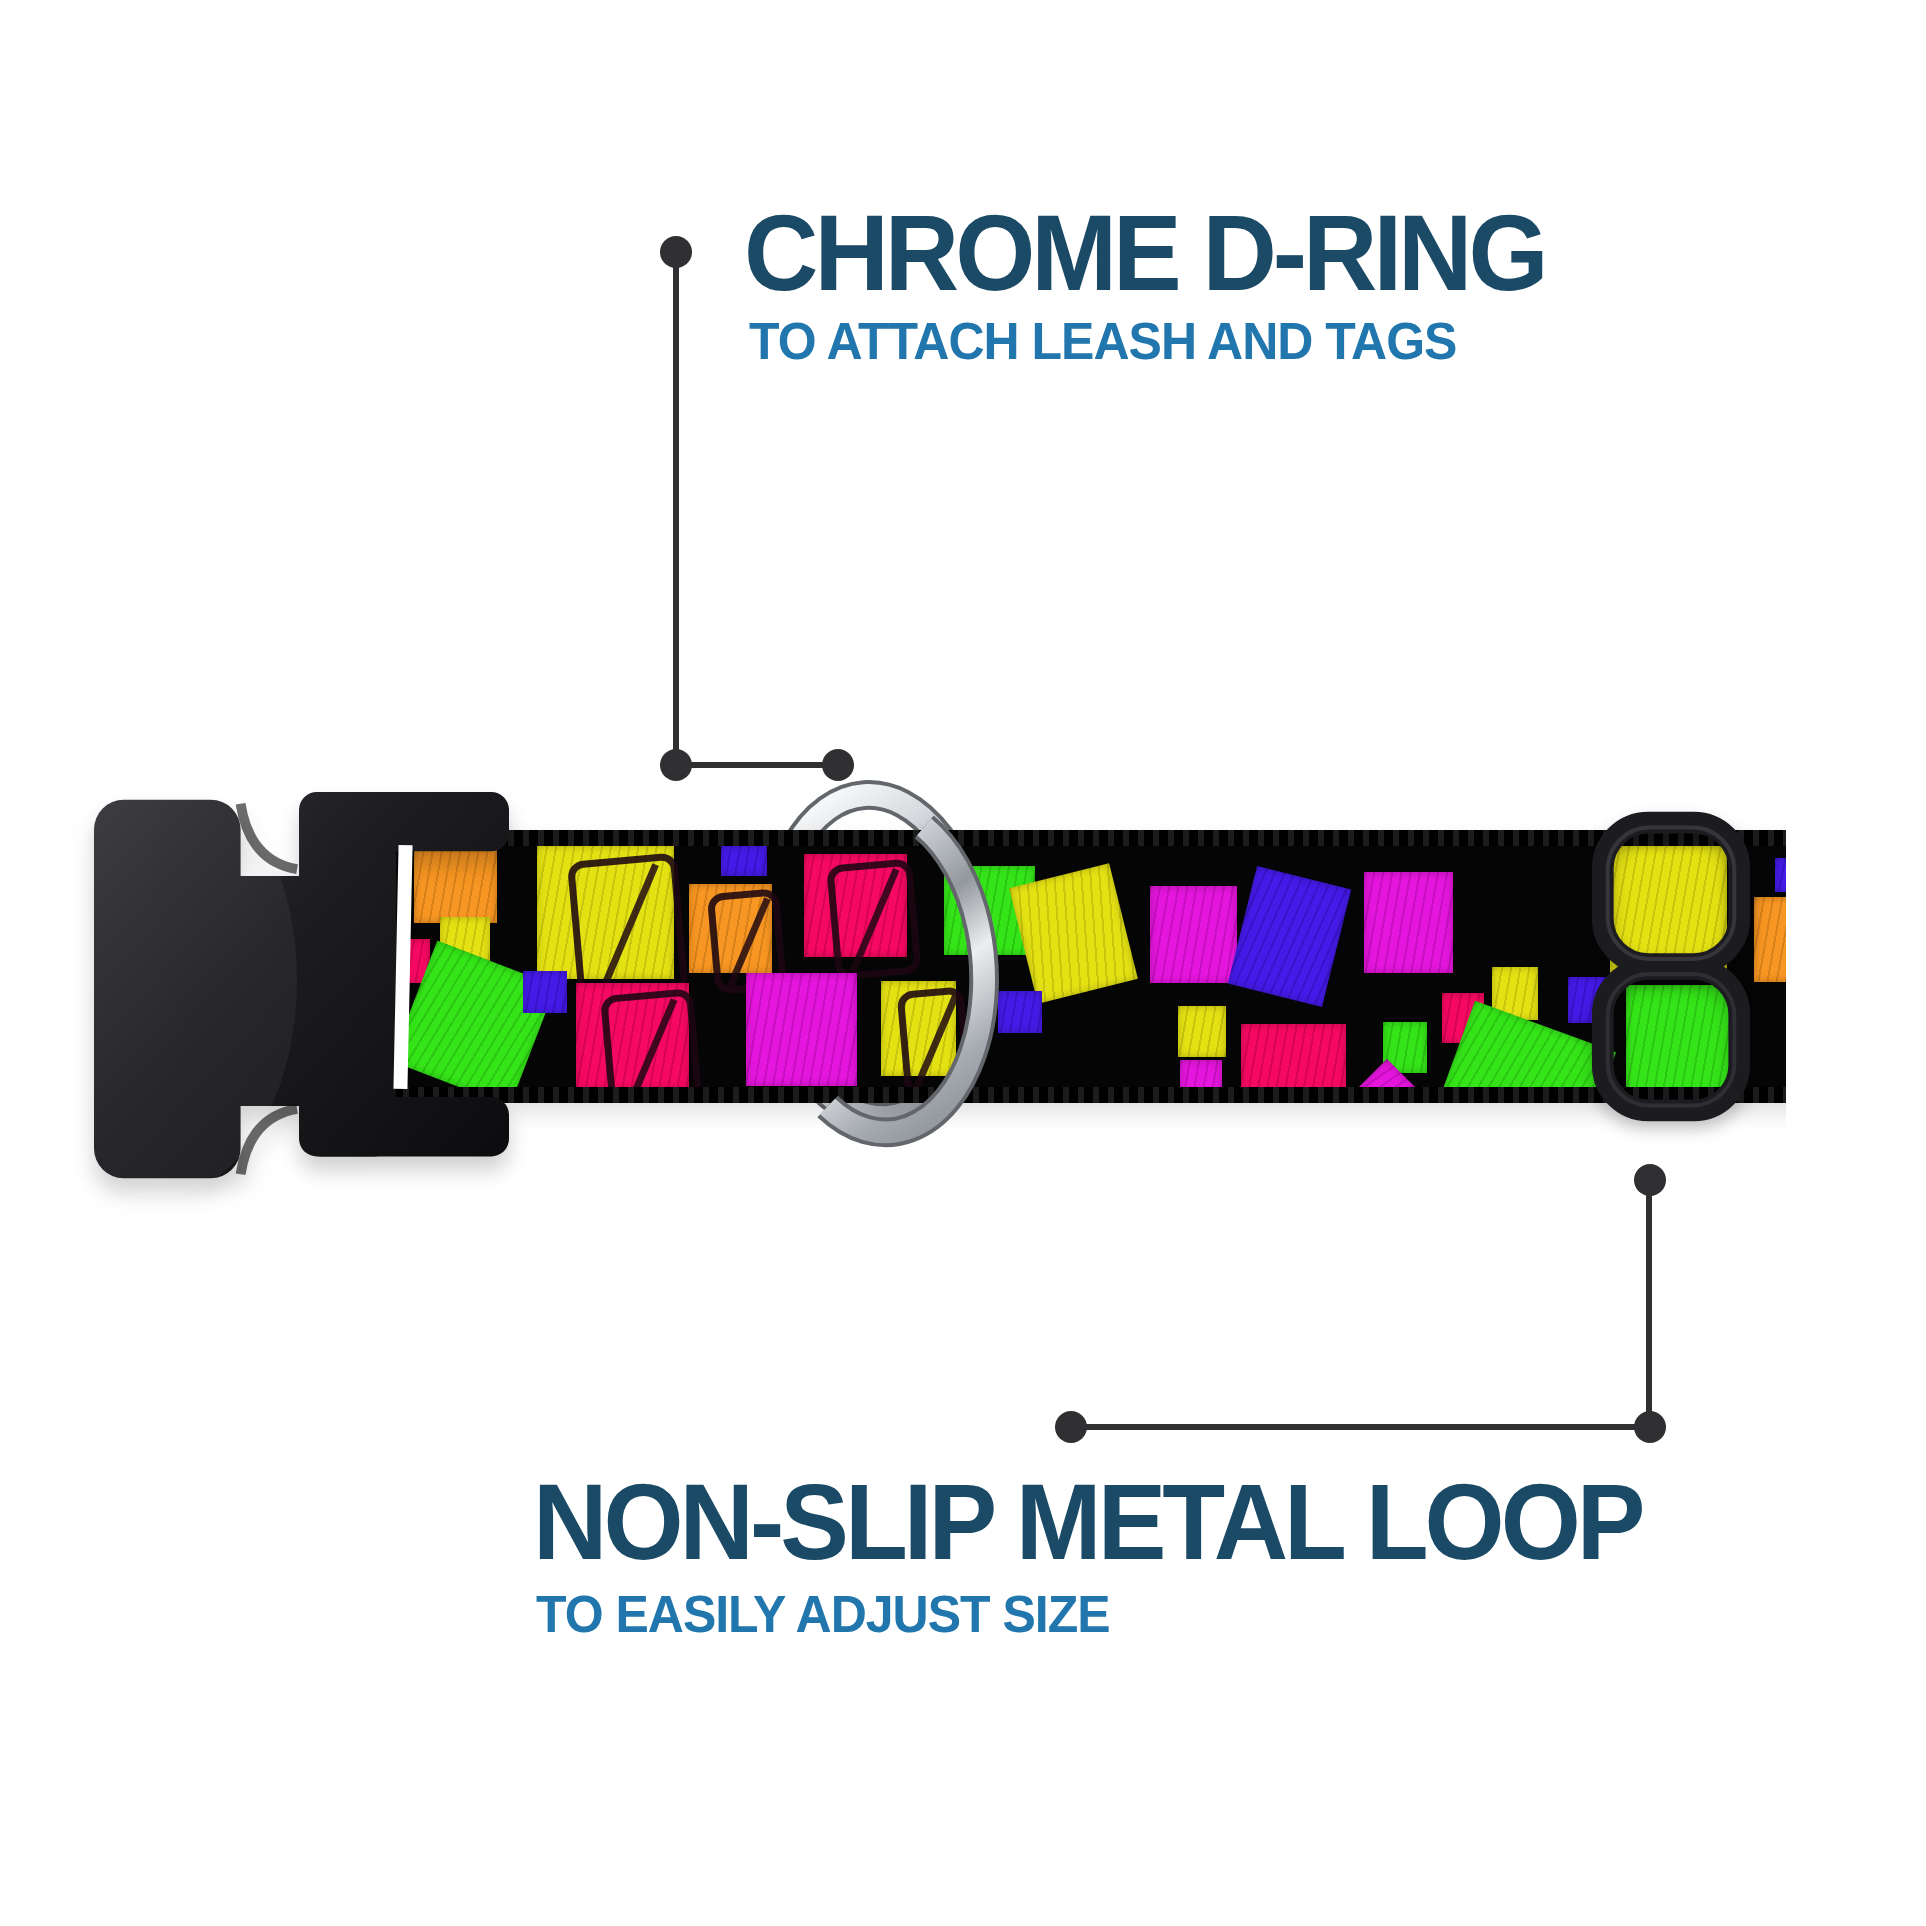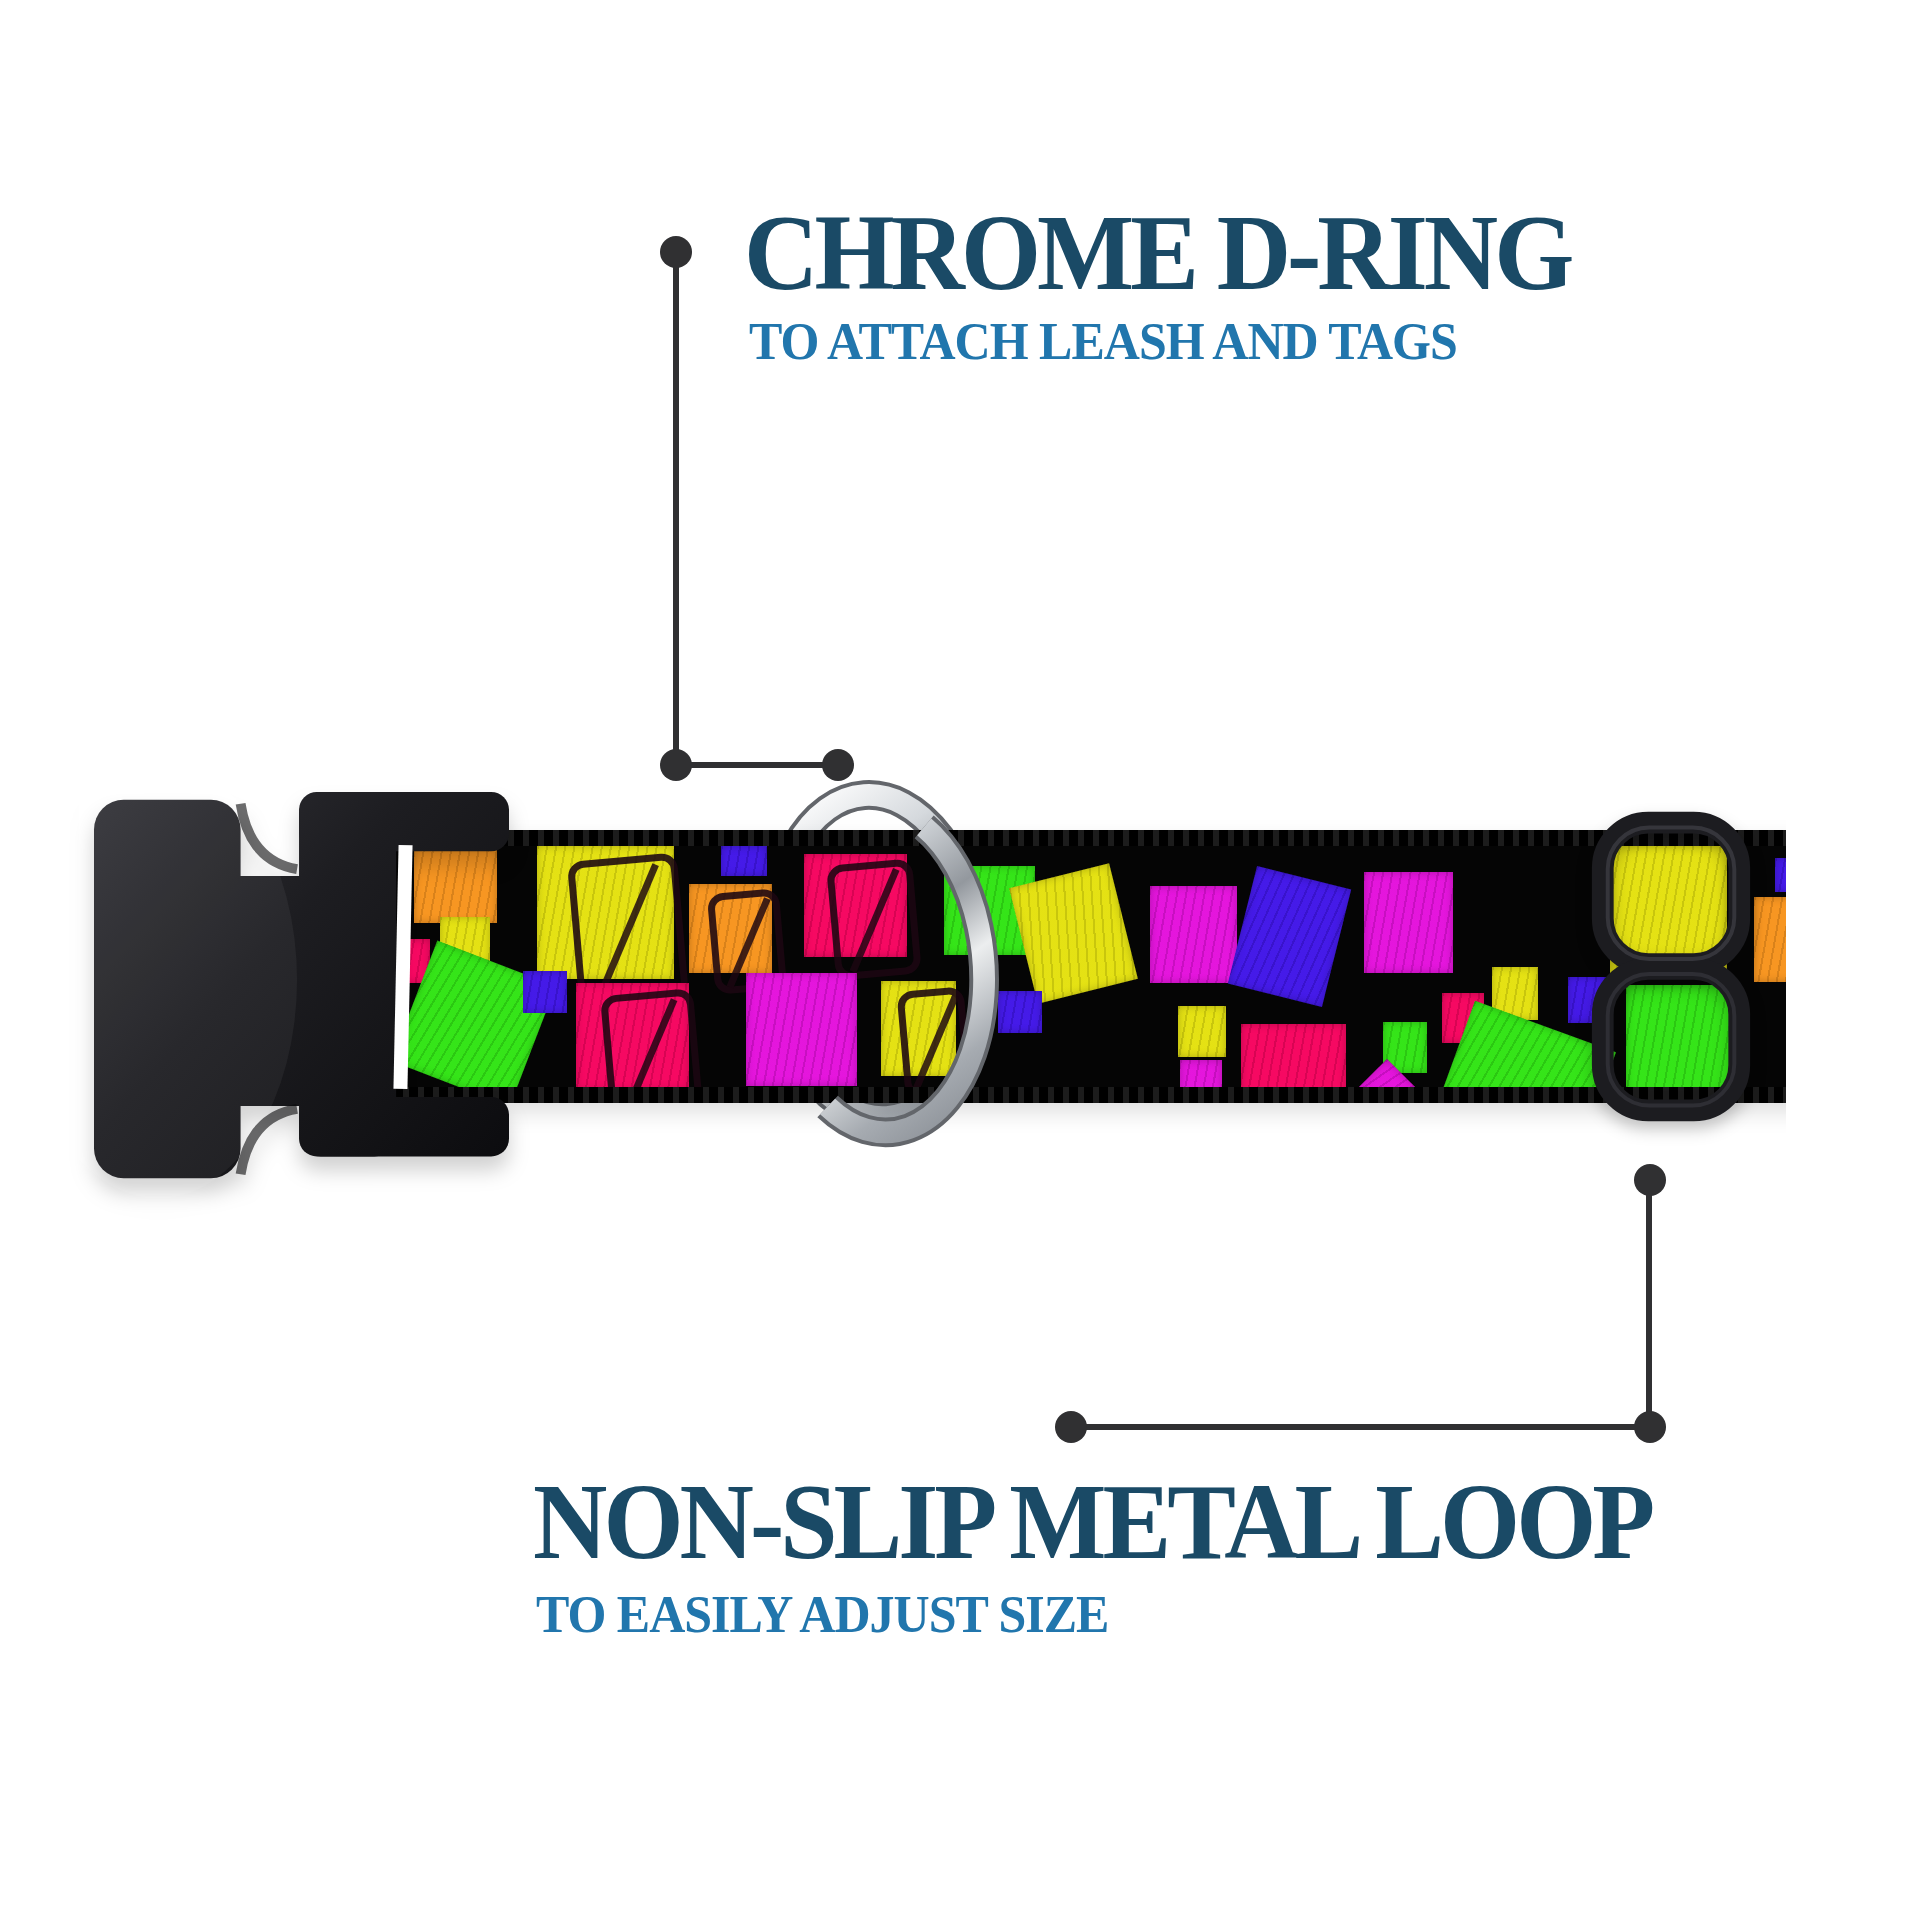--- a/index.html
+++ b/index.html
@@ -1,18 +1,18 @@
 <!DOCTYPE html>
 <html><head>
 <meta charset="utf-8">
 <style>
   html,body{margin:0;padding:0;background:#ffffff;}
   .stage{
     position:relative;width:1786px;height:1927px;background:#ffffff;
-    overflow:hidden;font-family:Liberation Serif, serif;
+    overflow:hidden;font-family:Liberation Sans, sans-serif;
   }
   
   .callout-title{
     position:absolute;white-space:nowrap;font-weight:700;
     font-size:103px;line-height:1;letter-spacing:-4px;color:#1a4a66;
     transform:scaleY(1.04);transform-origin:top left;
   }
   .callout-sub{
     position:absolute;white-space:nowrap;font-weight:700;
     font-size:50px;line-height:1;letter-spacing:-1px;color:#2176ad;

